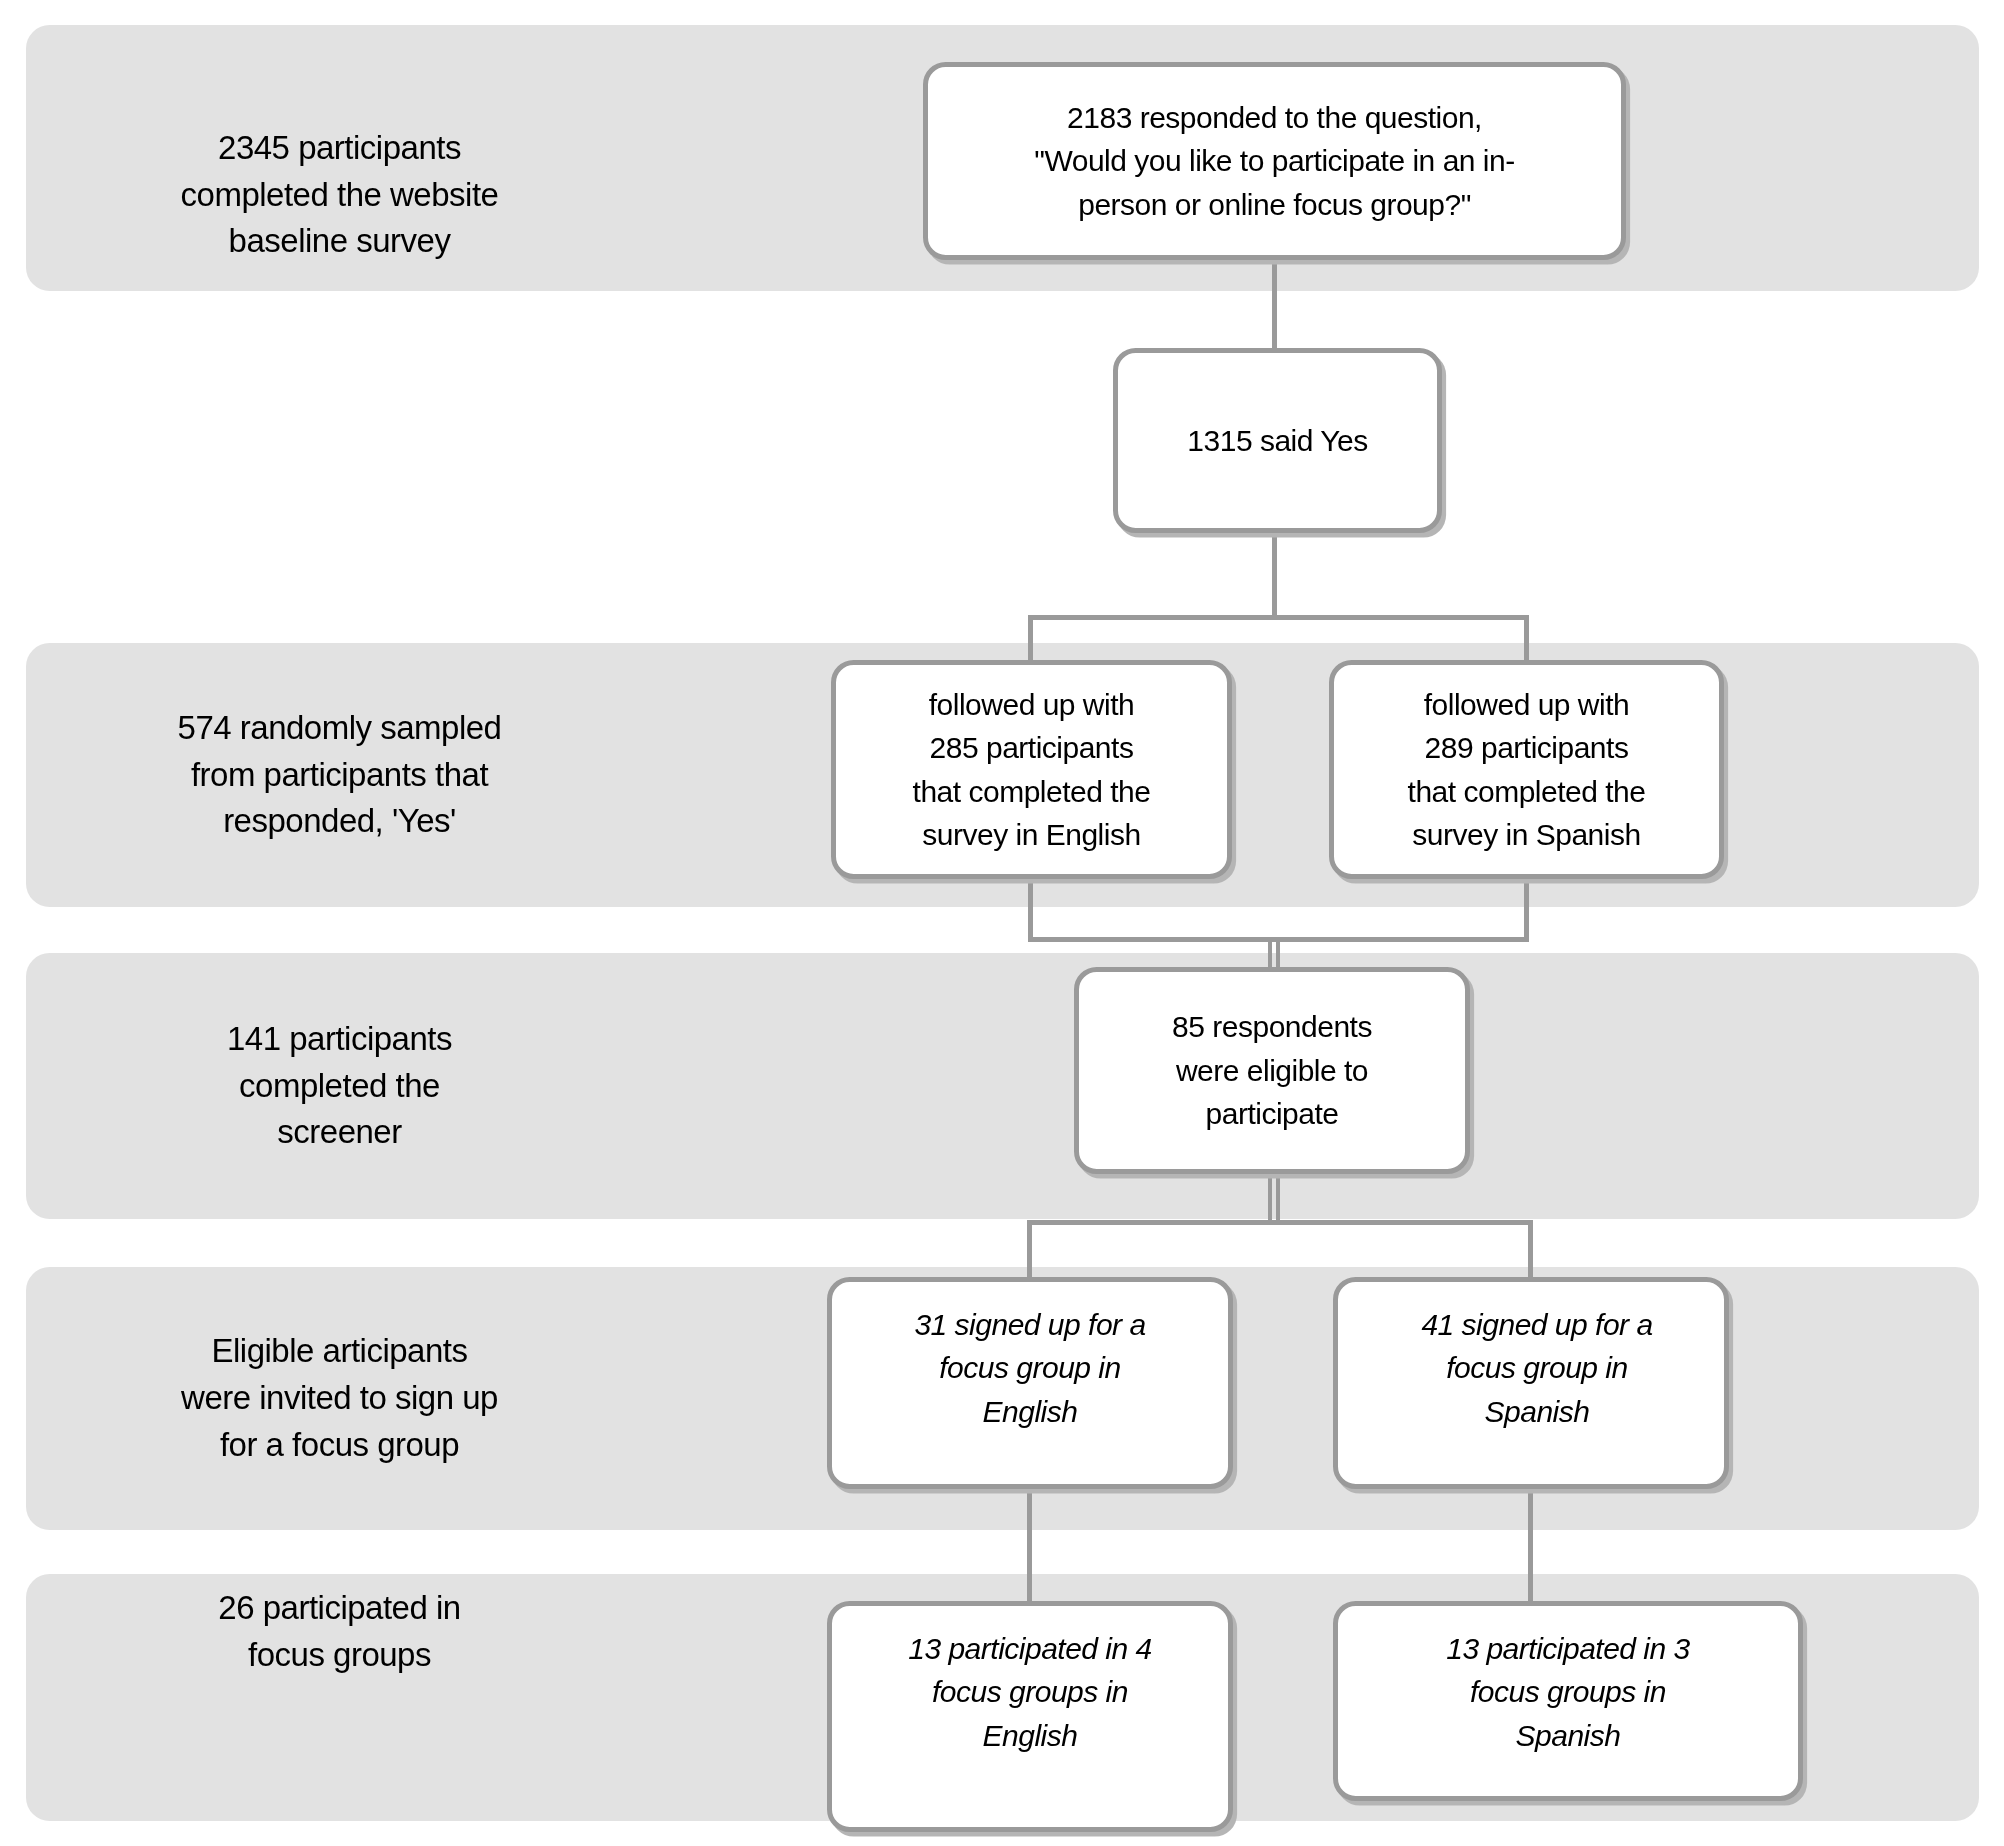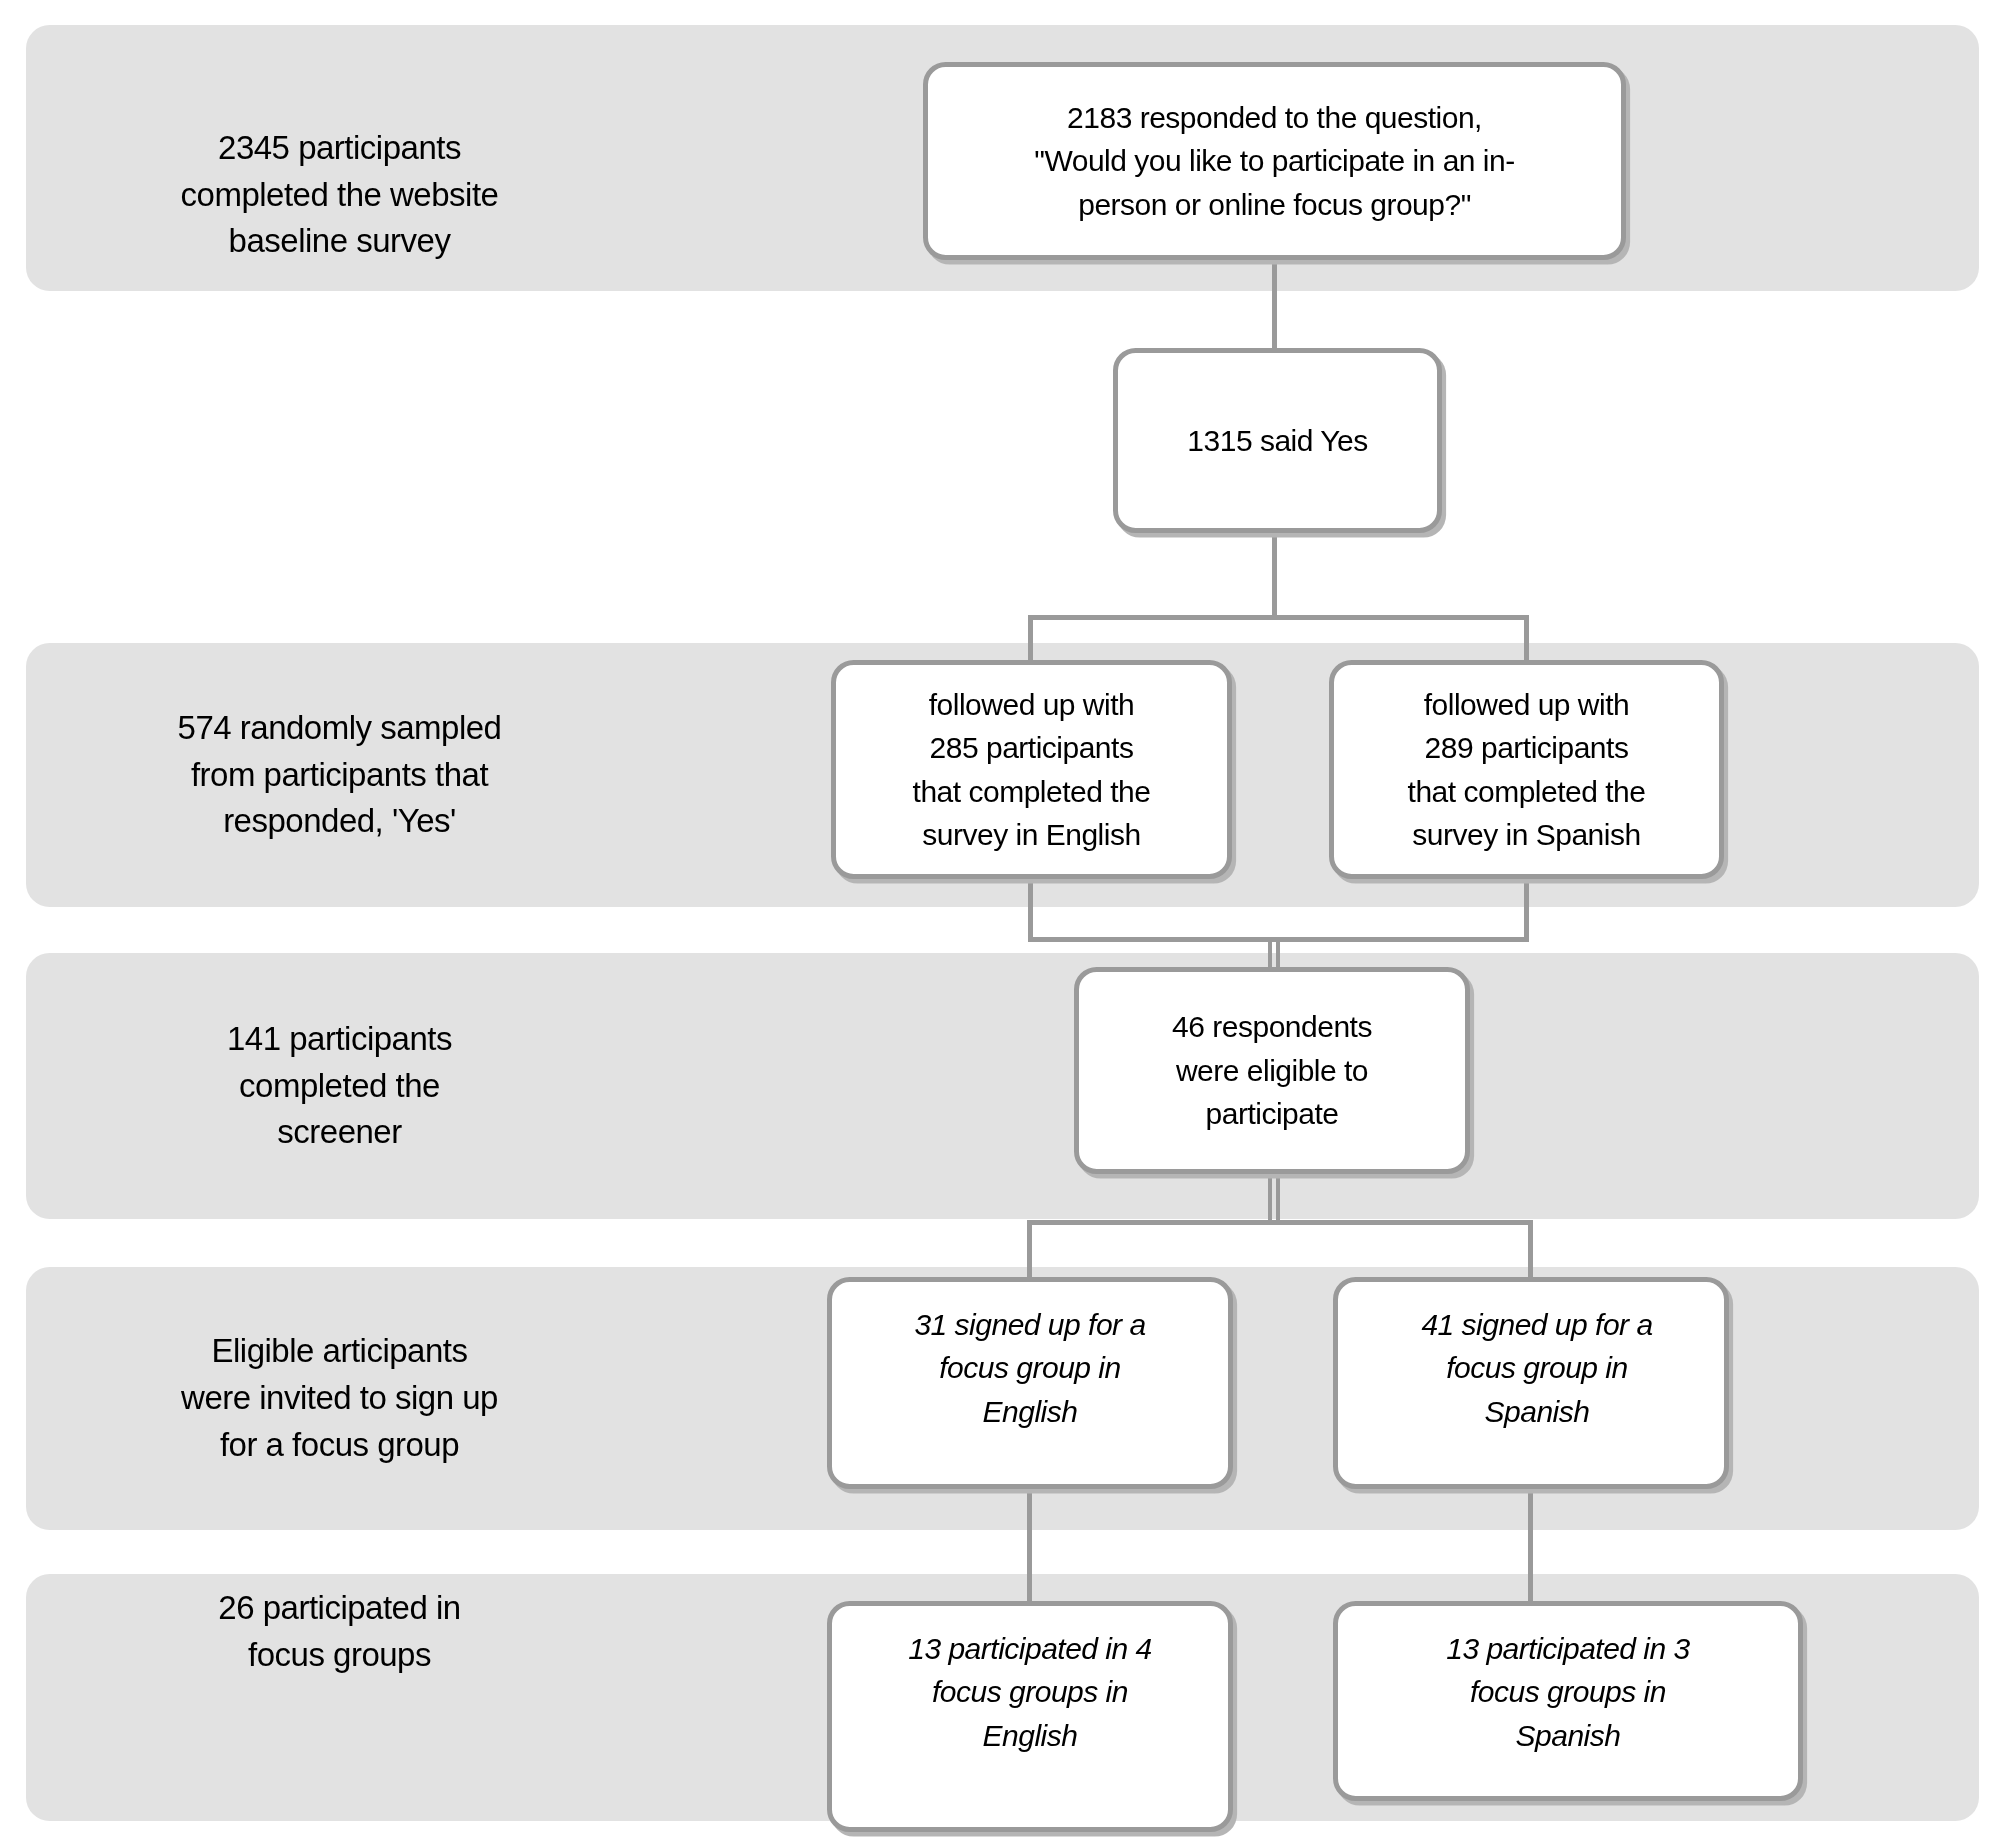--- a/index.html
+++ b/index.html
@@ -121,21 +121,21 @@
   </div>
 
   <div class="flow-box" style="left:1329px;top:660px;width:395px;height:219px;">
     <div class="box-text">followed up with
 289 participants
 that completed the
 survey in Spanish</div>
   </div>
 
   <div class="flow-box" style="left:1074px;top:967px;width:396px;height:207px;">
-    <div class="box-text">46 respondents
+    <div class="box-text">85 respondents
 were eligible to
 participate</div>
   </div>
 
   <div class="flow-box bias-up" style="left:827px;top:1277px;width:406px;height:212px;">
     <div class="box-text">31 signed up for a
 focus group in
 English</div>
   </div>
 

